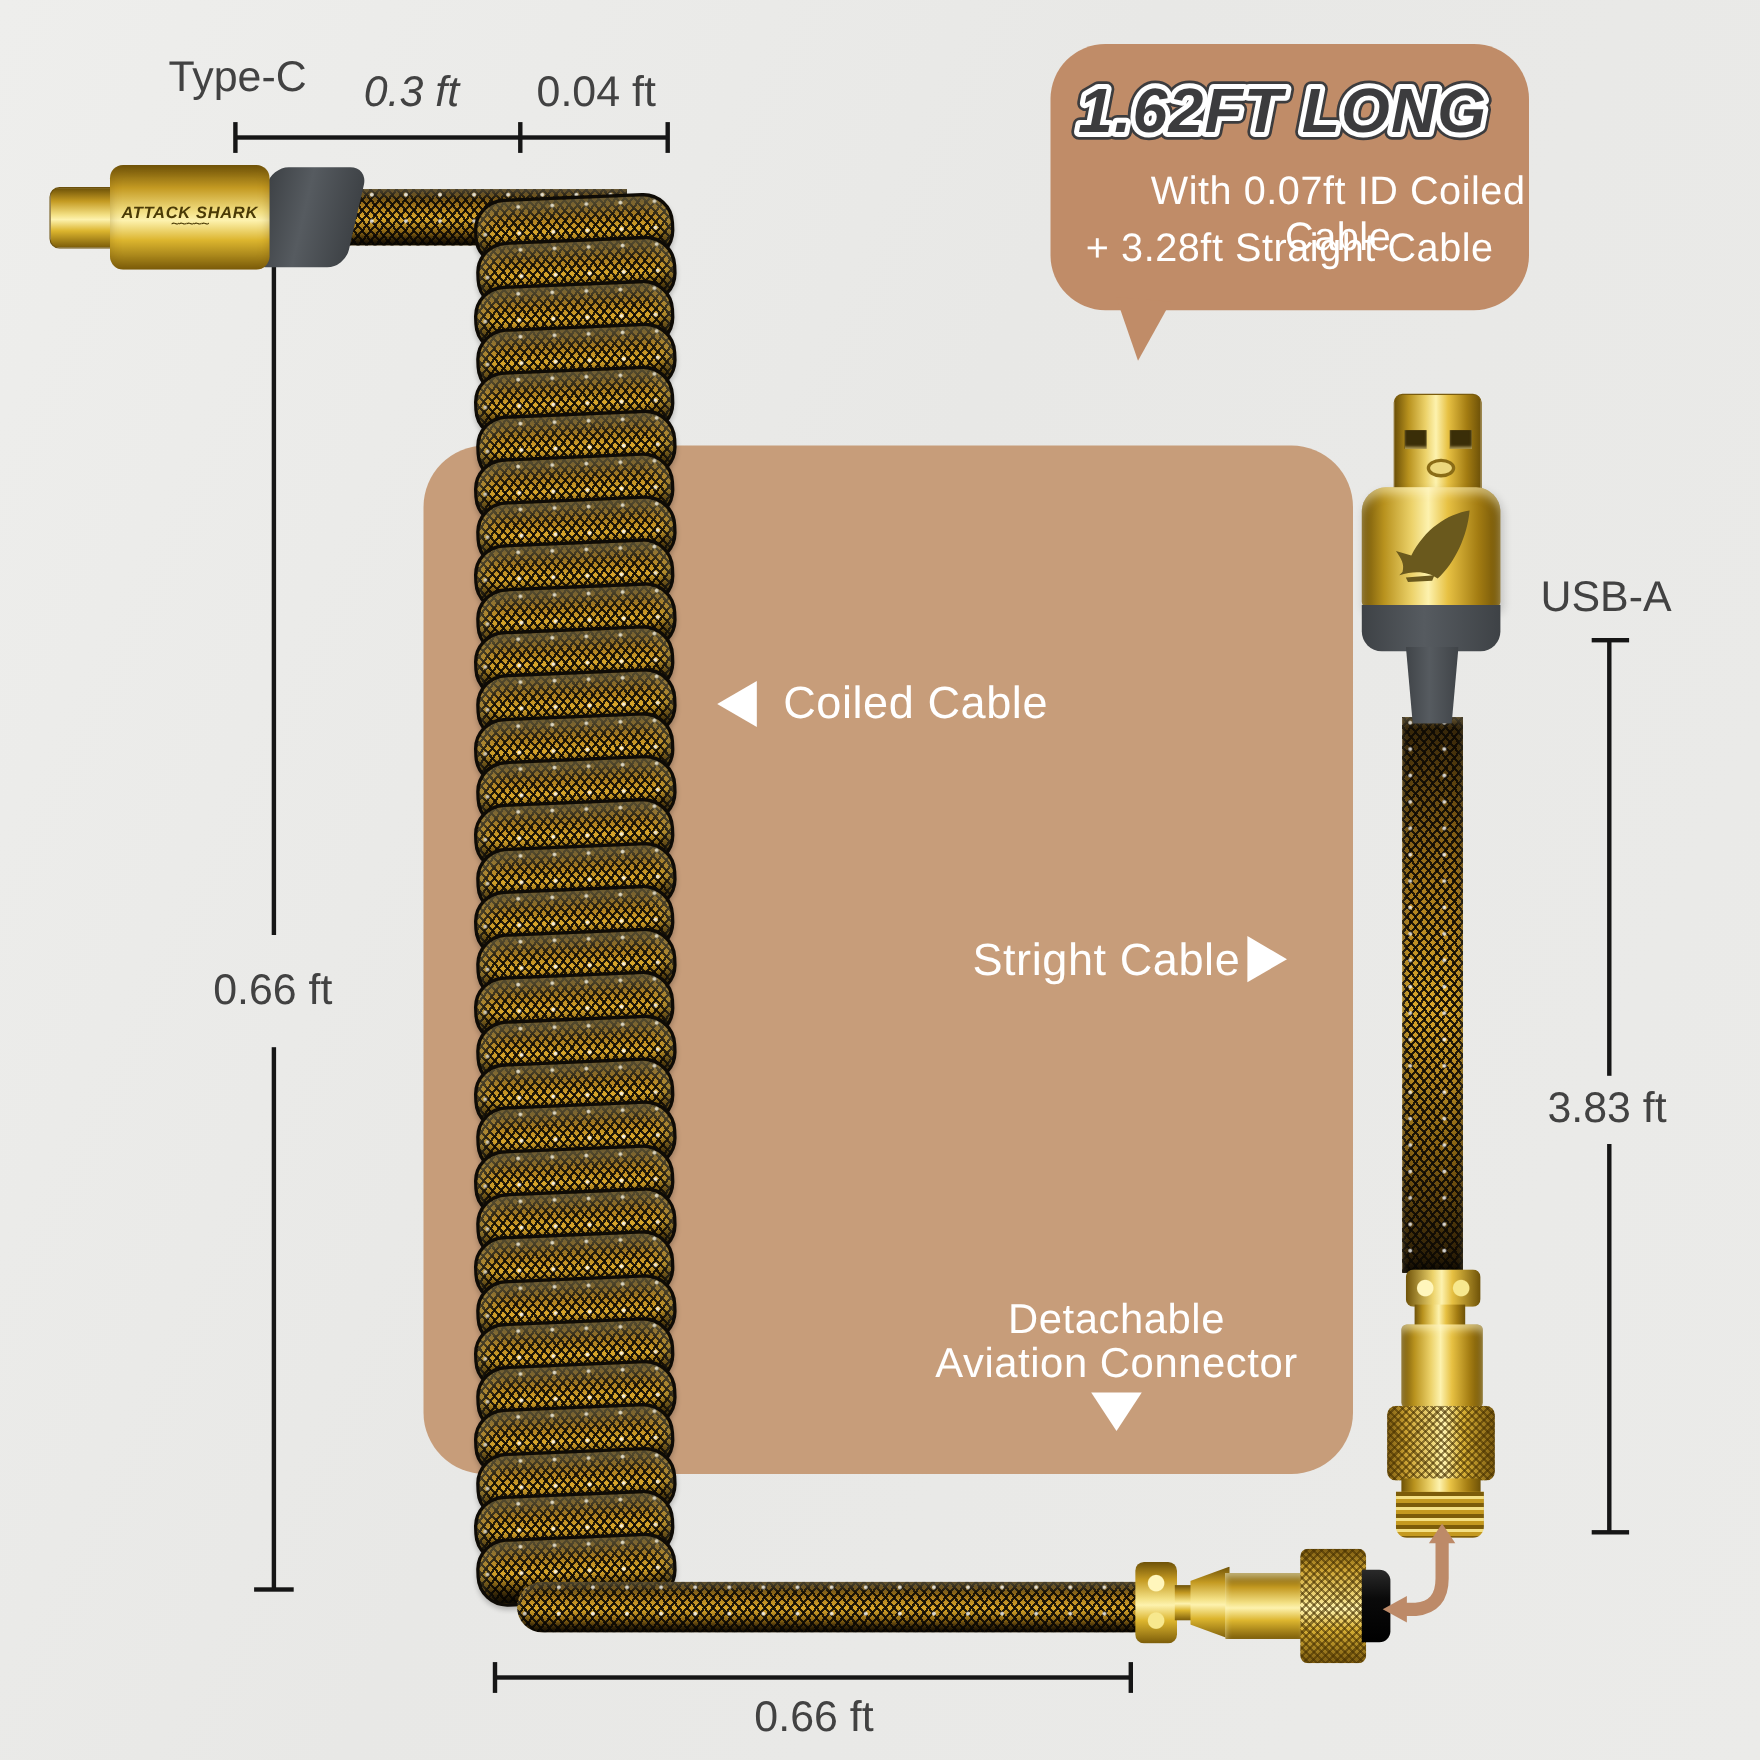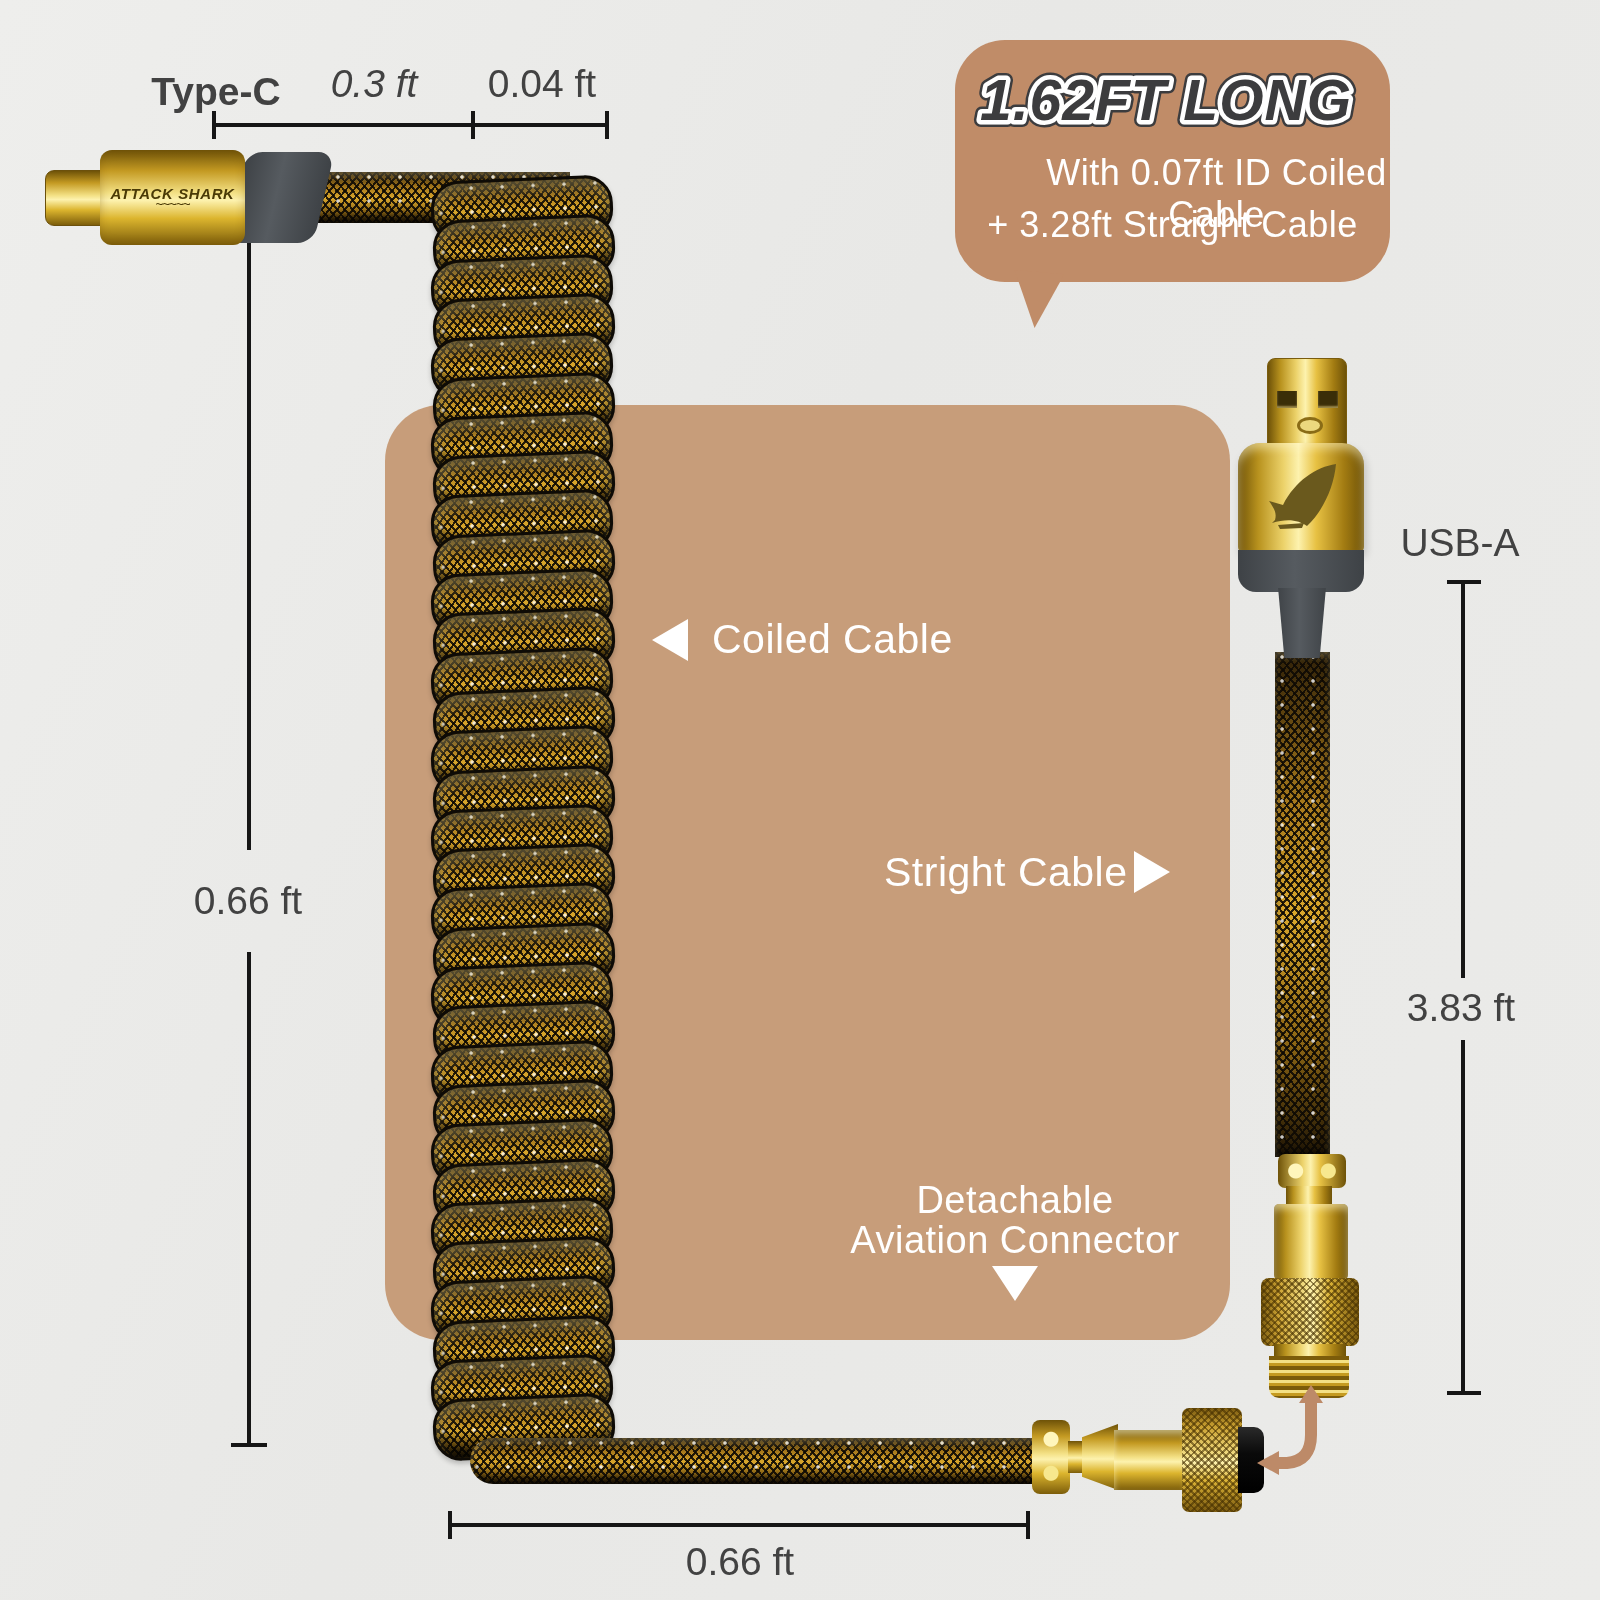--- a/index.html
+++ b/index.html
@@ -93,21 +93,21 @@
   <div class="abs bubble"></div>
   <div class="abs bubble-tail"></div>
   <svg class="abs bubble-title-svg" viewBox="0 0 435 90">
     <text x="211" y="64" text-anchor="middle" font-family="&quot;Liberation Sans&quot;,sans-serif" font-size="57" font-weight="bold" font-style="italic" letter-spacing="1" fill="none" stroke="#3c3c3e" stroke-width="14" stroke-linejoin="round">1.62FT LONG</text>
     <text x="211" y="64" text-anchor="middle" font-family="&quot;Liberation Sans&quot;,sans-serif" font-size="57" font-weight="bold" font-style="italic" letter-spacing="1" fill="none" stroke="#ffffff" stroke-width="9" stroke-linejoin="round">1.62FT LONG</text>
     <text x="211" y="64" text-anchor="middle" font-family="&quot;Liberation Sans&quot;,sans-serif" font-size="57" font-weight="bold" font-style="italic" letter-spacing="1" fill="#3c3c3e">1.62FT LONG</text>
   </svg>
   <div class="abs bubble-line bubble-line1">With 0.07ft ID Coiled Cable</div>
   <div class="abs bubble-line bubble-line2">+ 3.28ft Straight Cable</div>
 
-  <div class="abs dim-label" style="left:136px;top:70px;width:160px;font-weight:bold;">Type-C</div>
+  <div class="abs dim-label" style="left:136px;top:49px;width:160px;">Type-C</div>
   <div class="abs dim-label" style="left:294px;top:62px;width:160px;font-style:italic;">0.3 ft</div>
   <div class="abs dim-label" style="left:462px;top:62px;width:160px;">0.04 ft</div>
   <div class="abs dline" style="left:214px;top:123px;width:393px;height:4px;"></div>
   <div class="abs dline" style="left:212px;top:111px;width:4px;height:28px;"></div>
   <div class="abs dline" style="left:471px;top:111px;width:4px;height:28px;"></div>
   <div class="abs dline" style="left:605px;top:111px;width:4px;height:28px;"></div>
 
   <div class="abs dline" style="left:231px;top:231px;width:36px;height:4px;"></div>
   <div class="abs dline" style="left:247px;top:233px;width:4px;height:617px;"></div>
   <div class="abs dim-label" style="left:148px;top:879px;width:200px;">0.66 ft</div>

